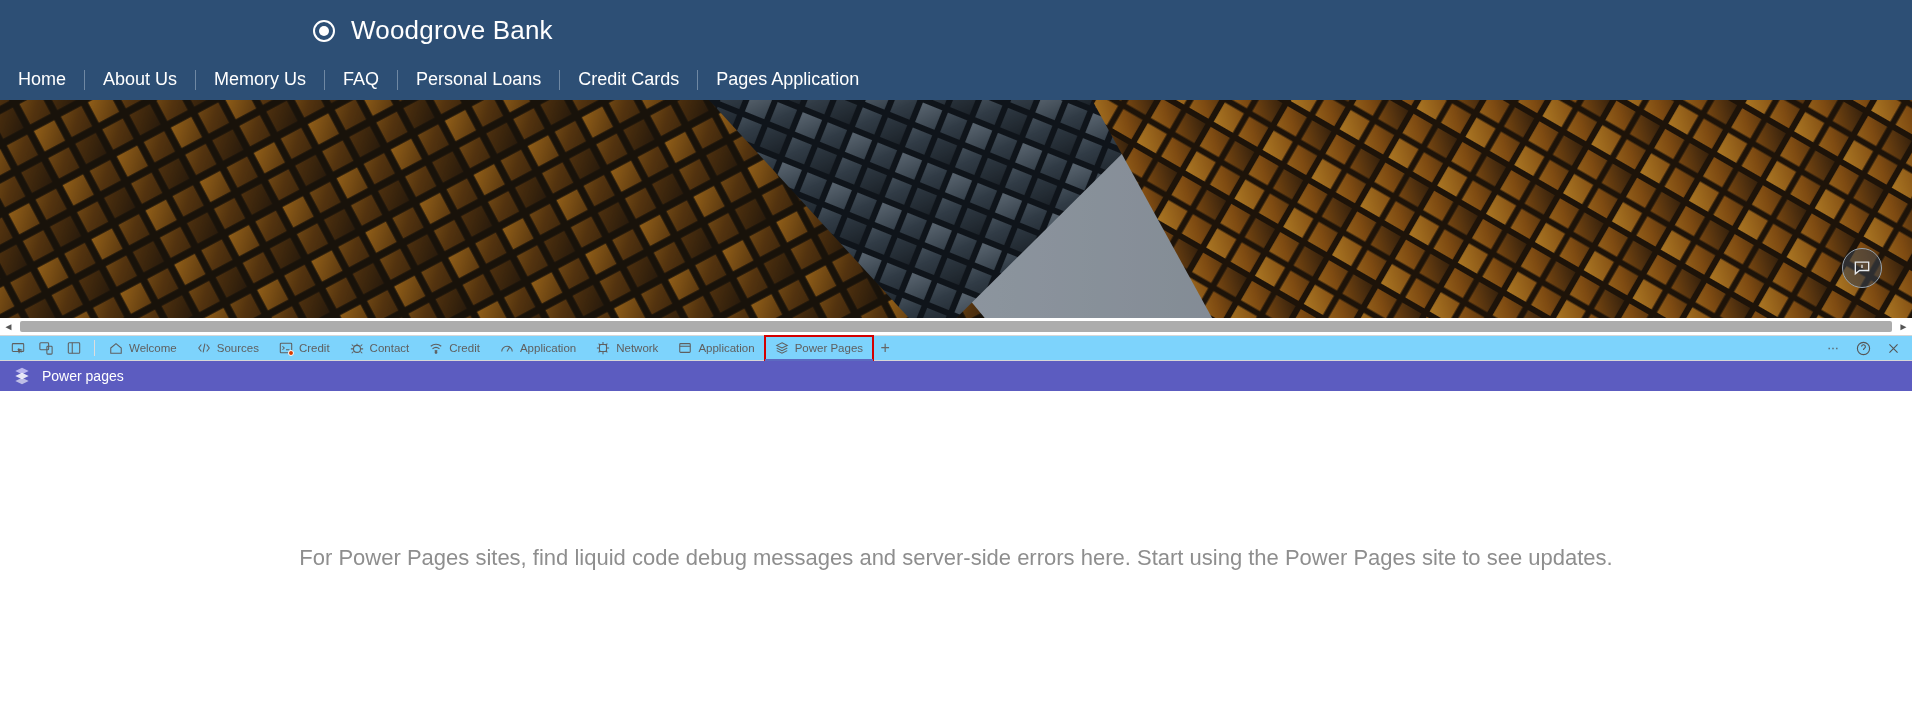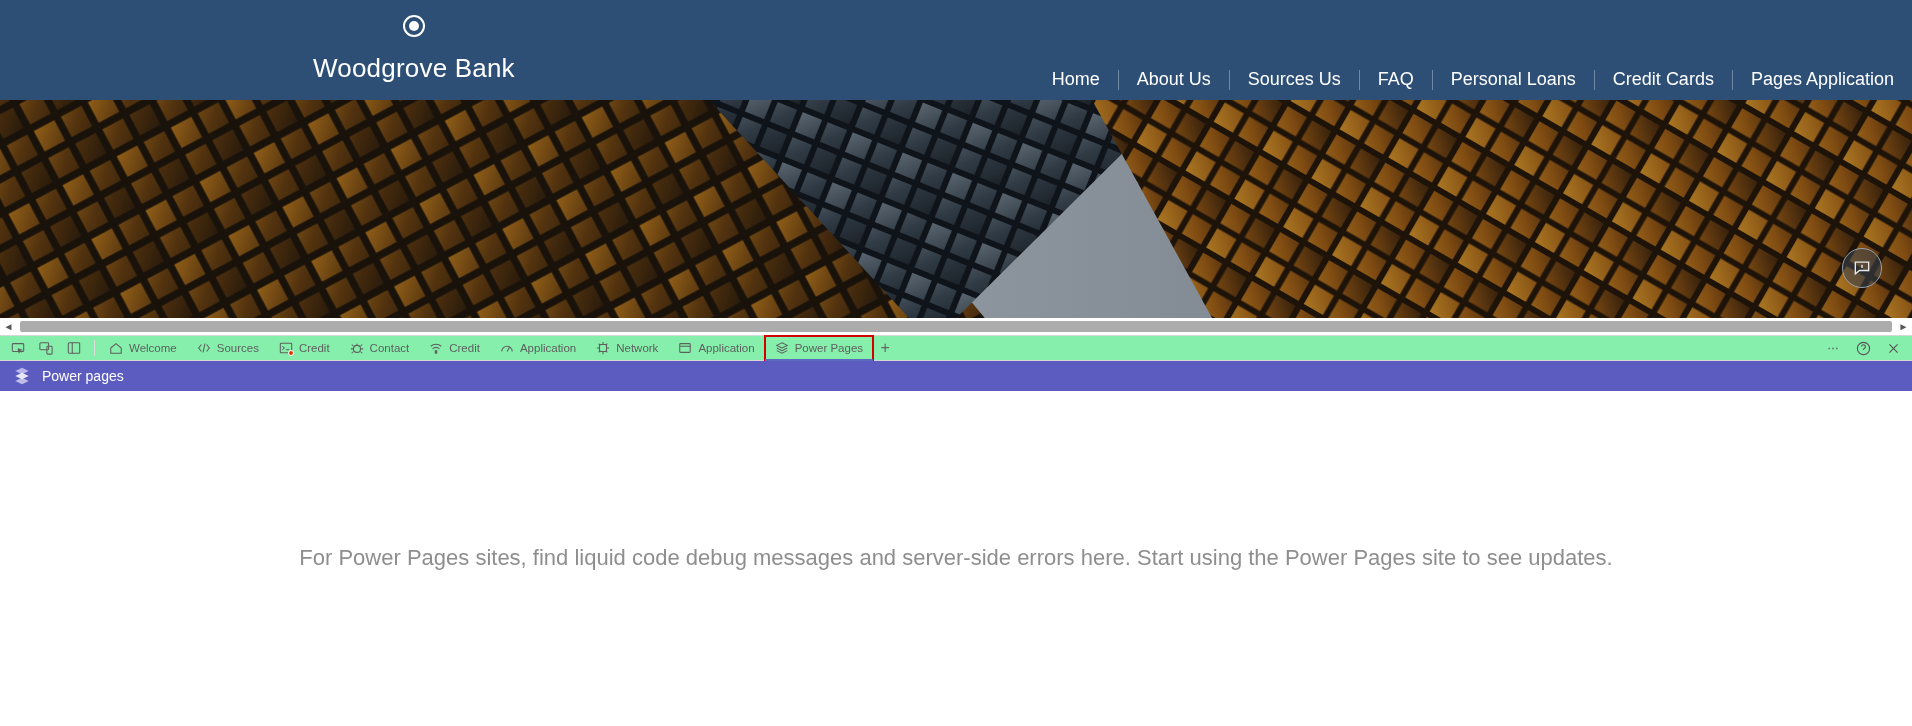--- a/index.html
+++ b/index.html
@@ -2,44 +2,44 @@
 <html><head>
 <meta charset="utf-8">
 <style>
   * { box-sizing: border-box; margin: 0; padding: 0; }
   html, body { width: 1912px; height: 726px; font-family: "Segoe UI", Arial, sans-serif; overflow: hidden; background:#fff; }
 
   
   .viewport { position: relative; width: 100%; height: 335px; background:#fff; }
   .viewport-inner { width: 100%; height: 318px; overflow: hidden; position: relative; }
   .site-header { background:#2d4f75; height: 100px; position: relative; }
-  .brand-row { position: absolute; top: 15px; left: 313px; display: flex; align-items: center; gap: 16px; color:#fff;flex-direction:column; }
+  .brand-row { position: absolute; top: 15px; left: 313px; display: flex; align-items: center; gap: 16px; color:#fff; }
   .brand-icon { width: 22px; height: 22px; border: 2px solid #fff; border-radius: 50%; display:flex; align-items:center; justify-content:center; }
   .brand-icon::after { content:""; width:10px; height:10px; background:#fff; border-radius:50%; }
   .brand-name { font-size: 26px; font-weight: 400; color:#fff; letter-spacing:0.2px; }
-  .nav-row { position:absolute; bottom:10px; left:8px; right:0; display:flex; justify-content:flex-end;margin-top:24px; }
+  .nav-row { position:absolute; bottom:10px; left:0; right:0; display:flex; justify-content:flex-start;margin-top:24px; }
   .nav-list { display:flex; align-items:center; color:#fff; font-size:18px; }
   .nav-list a { color:#fff; text-decoration:none; padding:0 18px; position:relative; display:inline-block; }
   .nav-sep { color:#6f88a3; width:1px; height:20px; background:#6f88a3; display:inline-block; }
 
   .hero { position:relative; width:100%; height:218px; overflow:hidden; background:#1b1f24; }
   .hero svg { width:100%; height:100%; display:block; }
 
   .float-btn { position:absolute; right:30px; bottom:30px; width:40px; height:40px; border:1px solid #96a2ad; border-radius:50%; background:rgba(60,70,80,.55); display:flex; align-items:center; justify-content:center; color:#e6e9ec; }
   .float-btn svg { width:20px; height:20px; }
 
   
   .hscroll-track { position:absolute; left:0; right:0; bottom:0; height:17px; background:#fff; }
   .hscroll-arrow { position:absolute; top:0; width:17px; height:17px; color:#555; font-size:10px; display:flex; align-items:center; justify-content:center; }
   .hscroll-arrow.left { left:0; }
   .hscroll-arrow.right { right:0; }
   .hscroll-thumb { position:absolute; left:20px; right:20px; top:3px; height:11px; background:#acacac; border-radius:2px; }
 
   
-  .devtools-tabs { height:26px; border-top:1px solid #d7d7d7; border-bottom:1px solid #d7d7d7; background:#86efac; display:flex; align-items:stretch; font-size:11.5px; color:#5f5f5f; position:relative; }
+  .devtools-tabs { height:26px; border-top:1px solid #d7d7d7; border-bottom:1px solid #d7d7d7; background:#7dd3fc; display:flex; align-items:stretch; font-size:11.5px; color:#5f5f5f; position:relative; }
   .dt-left, .dt-mid, .dt-right { display:flex; align-items:center; }
   .dt-left { padding-left:6px; gap:4px; }
   .dt-btn { width:24px; height:24px; display:flex; align-items:center; justify-content:center; color:#5f5f5f; border-radius:3px; }
   .dt-sep { width:1px; height:16px; background:#ddd; margin:0 4px; }
   .dt-tab { display:flex; align-items:center; gap:6px; padding:0 10px; height:100%; position:relative; cursor:default; }
   .dt-tab .ico { width:14px; height:14px; color:#5f5f5f; position:relative; }
   .dt-tab.highlight { outline:2px solid #d40000; outline-offset:-1px; }
   .dt-tab.highlight::after { content:""; position:absolute; left:0; right:0; bottom:-1px; height:2px; background:#5c6ac0; }
   .dt-add { width:24px; display:flex; align-items:center; justify-content:center; color:#666; font-size:16px; }
   .dt-right { margin-left:auto; padding-right:8px; gap:8px; }
@@ -64,21 +64,21 @@
       <div class="brand-row">
         <span class="brand-icon"></span>
         <span class="brand-name">Woodgrove Bank</span>
       </div>
       <nav class="nav-row">
         <div class="nav-list">
           <a href="#">Home</a>
             <span class="nav-sep"></span>
           <a href="#">About Us</a>
             <span class="nav-sep"></span>
-          <a href="#">Sources Us</a>
+          <a href="#">Memory Us</a>
             <span class="nav-sep"></span>
           <a href="#">FAQ</a>
             <span class="nav-sep"></span>
           <a href="#">Personal Loans</a>
             <span class="nav-sep"></span>
           <a href="#">Credit Cards</a>
             <span class="nav-sep"></span>
           <a href="#">Pages Application</a>
         </div>
       </nav>

